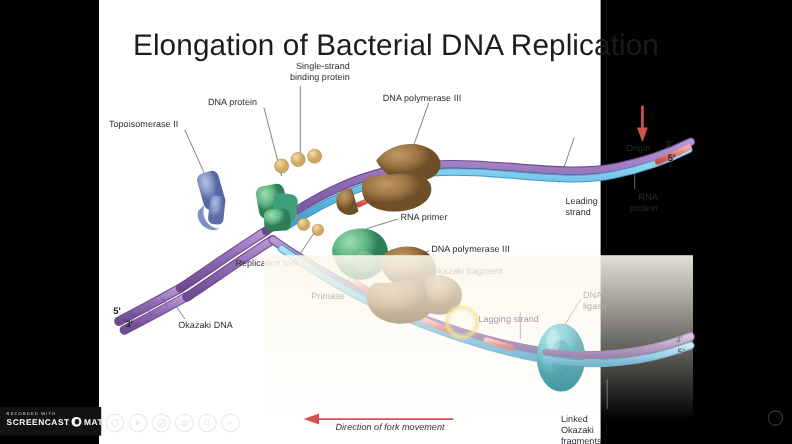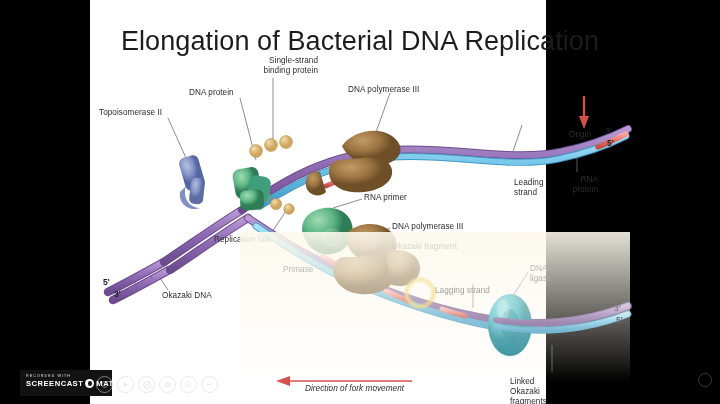--- a/index.html
+++ b/index.html
@@ -32,21 +32,21 @@
     white-space:pre-line; letter-spacing:.05px;
   }
   .lbl.c { text-align:right; }
   .prime { position:absolute; font-size:8.5px; color:#20202a; font-weight:600; }
 
   svg.art { position:absolute; left:0; top:0; width:540px; height:404px; overflow:visible; }
 
   
   #wm {
     position:absolute; left:0; bottom:8px; width:92px; height:26px;
-    background:#121212; color:#fff; overflow:hidden;margin-left:20px;
+    background:#121212; color:#fff; overflow:hidden;
   }
   #wm .r1 { font-size:3.6px; letter-spacing:1.1px; margin:4px 0 0 6px; color:#e4e4e4; }
   #wm .r2 { display:flex; align-items:center; gap:2px; margin:1px 0 0 6px; }
   #wm .r2 span { font-size:7.6px; letter-spacing:.5px; font-weight:700; }
   #wm .dot {
     width:9px; height:9px; border-radius:50%; background:#fff; position:relative; flex:none;
   }
   #wm .dot::after{
     content:""; position:absolute; inset:2.2px; border-radius:50%; background:#1b1b1b;
   }

